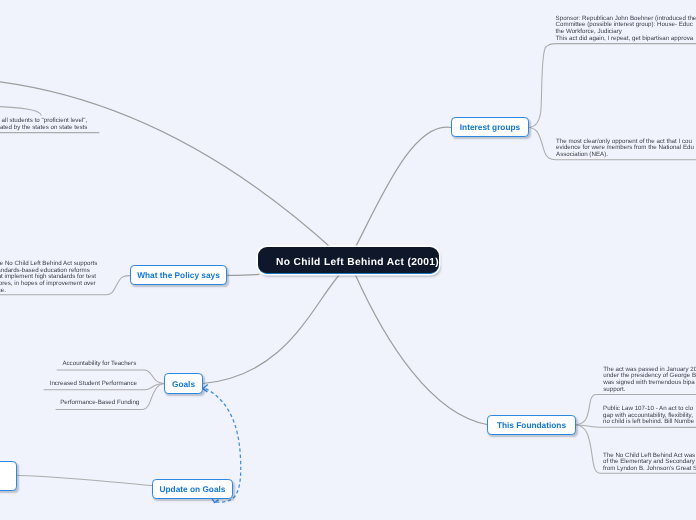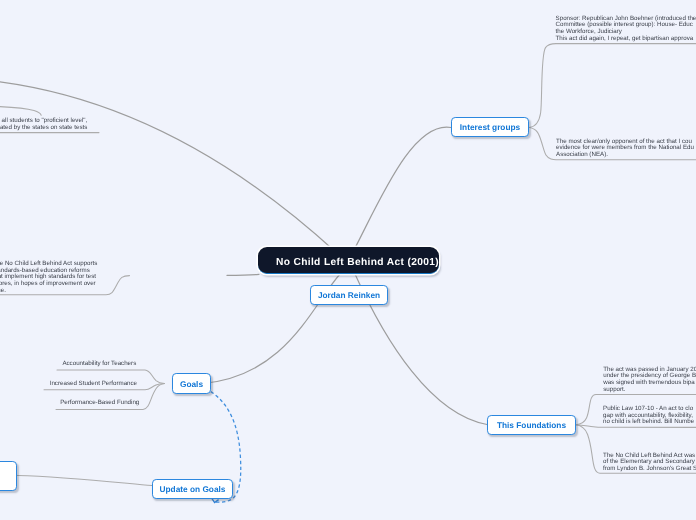--- a/index.html
+++ b/index.html
@@ -62,30 +62,30 @@
     <g fill="none" stroke="#2f82d8" stroke-width="1.35" stroke-linecap="butt" stroke-linejoin="miter">
       <path d="M207.8,384.6 L203,388.6 L207.4,391.9"></path>
       <path d="M211.8,498.4 L214.6,502.6 L218.6,499.6"></path>
     </g>
   </svg>
 
   <div class="node root" style="left:258px;top:247px;width:181px;height:27px;">
     <span>No Child Left Behind Act (2001)</span>
   </div>
 
-  <div class="node branch" style="left:310px;top:285px;width:78px;height:20px;">
-    <span>Jordan Reinken</span>
-  </div>
 
   <div class="node branch" style="left:451px;top:117px;width:78px;height:20px;">
     <span>Interest groups</span>
   </div>
 
+  <div class="node branch" style="left:130px;top:265px;width:97px;height:20px;">
+    <span>What the Policy says</span>
+  </div>
 
-  <div class="node branch" style="left:172px;top:373px;width:39px;height:21px;">
+  <div class="node branch" style="left:164px;top:373px;width:39px;height:21px;">
     <span>Goals</span>
   </div>
 
   <div class="node branch" style="left:487px;top:415px;width:89px;height:20px;">
     <span>This Foundations</span>
   </div>
 
   <div class="node branch" style="left:152px;top:479px;width:81px;height:20px;text-align:center;">
     <span>Update on Goals</span>
   </div>

